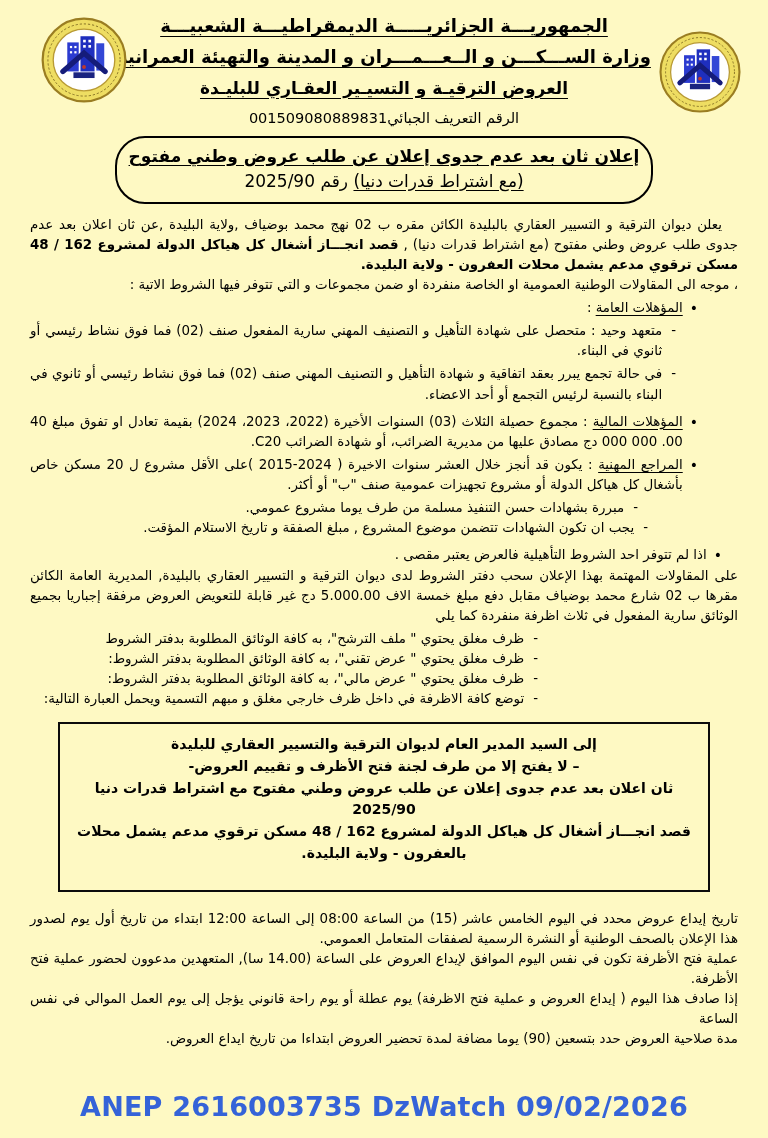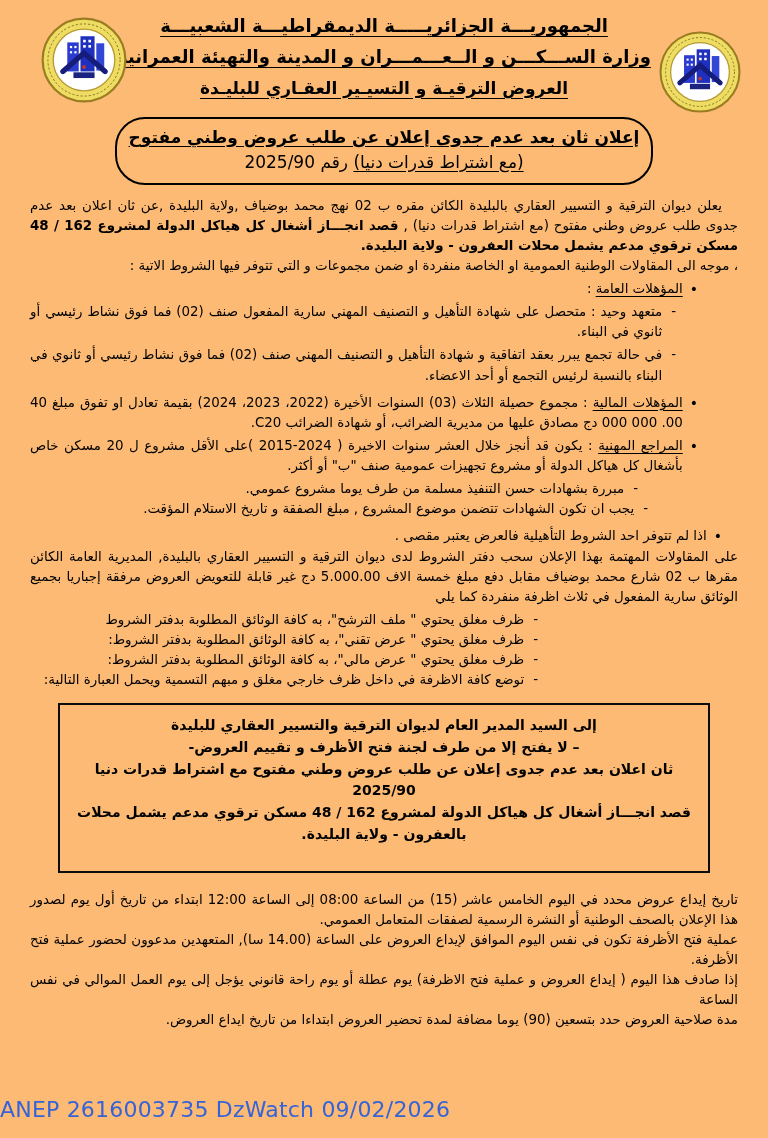--- a/index.html
+++ b/index.html
@@ -1,19 +1,19 @@
 <!DOCTYPE html>
 <html lang="ar" dir="rtl"><head>
 <meta charset="utf-8">
 <style>
   html,body{margin:0;padding:0;background:#ffffff;}
   .page{
     position:relative;
     width:768px;height:1138px;
-    background:#fdba74;
+    background:#fef9c3;
     overflow:hidden;
     font-family:"DejaVu Sans","Liberation Sans",sans-serif;
     color:#000;
     direction:rtl;
   }
   
   .header{padding-top:14px;text-align:center;}
   .hline{
     display:inline-block;
     font-weight:bold;
@@ -81,23 +81,23 @@
     line-height:1.55;
     padding:10px 6px 25px;
   }
   
   .closing{margin-top:17px;}
   
   .footer{
     position:absolute;
     left:0;right:0;
     bottom:16px;
-    text-align:left;
-    font-weight:normal;
-    font-size:22px;
+    text-align:center;
+    font-weight:bold;
+    font-size:27px;
     color:#3563d8;
     direction:ltr;
     letter-spacing:.2px;
   }
 </style>
 </head>
 <body>
 
 <div class="page">
 
@@ -137,20 +137,21 @@
       <rect x="39" y="40" width="2.5" height="2.5" fill="#fff"></rect>
     <path d="M26 63 L50 42 L74 63" fill="none" stroke="#151c7a" stroke-width="6" stroke-linecap="round"></path>
     <rect x="38" y="64" width="24" height="6.5" fill="#1a2380"></rect>
     <circle cx="50" cy="58" r="2.2" fill="#c0392b"></circle>
   </svg>
 
   <div class="header">
     <div class="row"><span class="hline">الجمهوريـــة الجزائريـــــة الديمقراطيـــة الشعبيـــة</span></div>
     <div class="row"><span class="hline">وزارة الســـكـــن و الــعـــمـــران و المدينة والتهيئة العمرانية</span></div>
     <div class="row"><span class="hline small">العروض الترقيـة و التسيـير العقـاري للبليـدة</span></div>
+    <div class="taxline"><span>الرقم  التعريف الجبائي</span><span class="num">001509080889831</span></div>
   </div>
 
   <div class="title-box">
     <div class="t1">إعلان ثان بعد عدم جدوى إعلان عن طلب عروض وطني مفتوح</div>
     <div class="t2"><span class="u">(مع اشتراط قدرات دنيا)</span><span> رقم 2025/90</span></div>
   </div>
 
   <div class="body">
 
     <p class="indent"><span>يعلن ديوان الترقية و التسيير العقاري بالبليدة الكائن  مقره ب 02 نهج محمد بوضياف ,ولاية البليدة ,عن ثان اعلان بعد عدم جدوى  طلب عروض وطني مفتوح (مع اشتراط قدرات دنيا) , </span><b>قصد انجـــاز أشغال كل هياكل الدولة لمشروع ⁦48 / 162⁩   مسكن ترقوي مدعم يشمل محلات العفرون - ولاية البليدة.</b></p>

